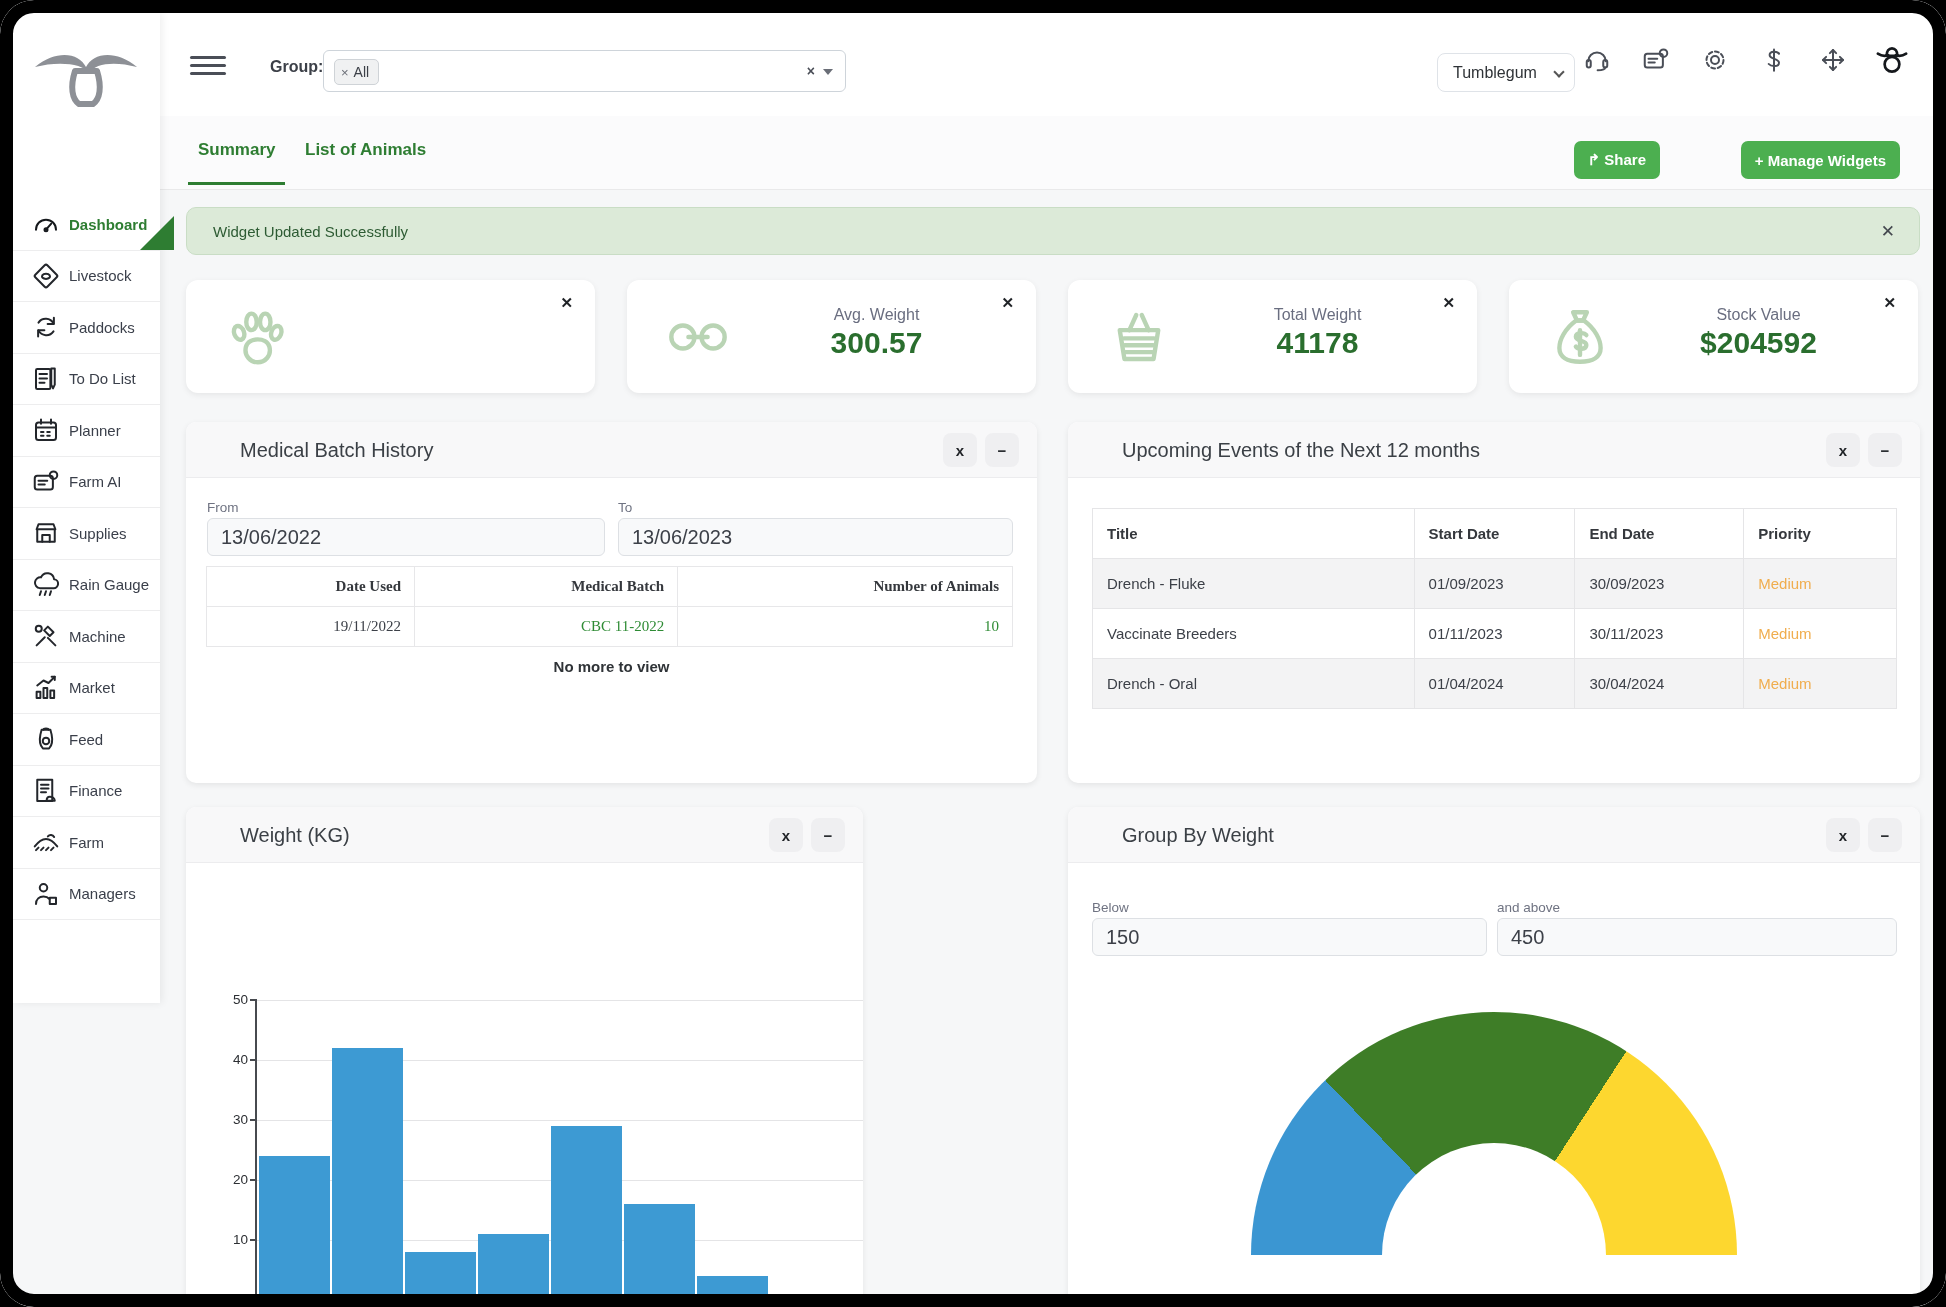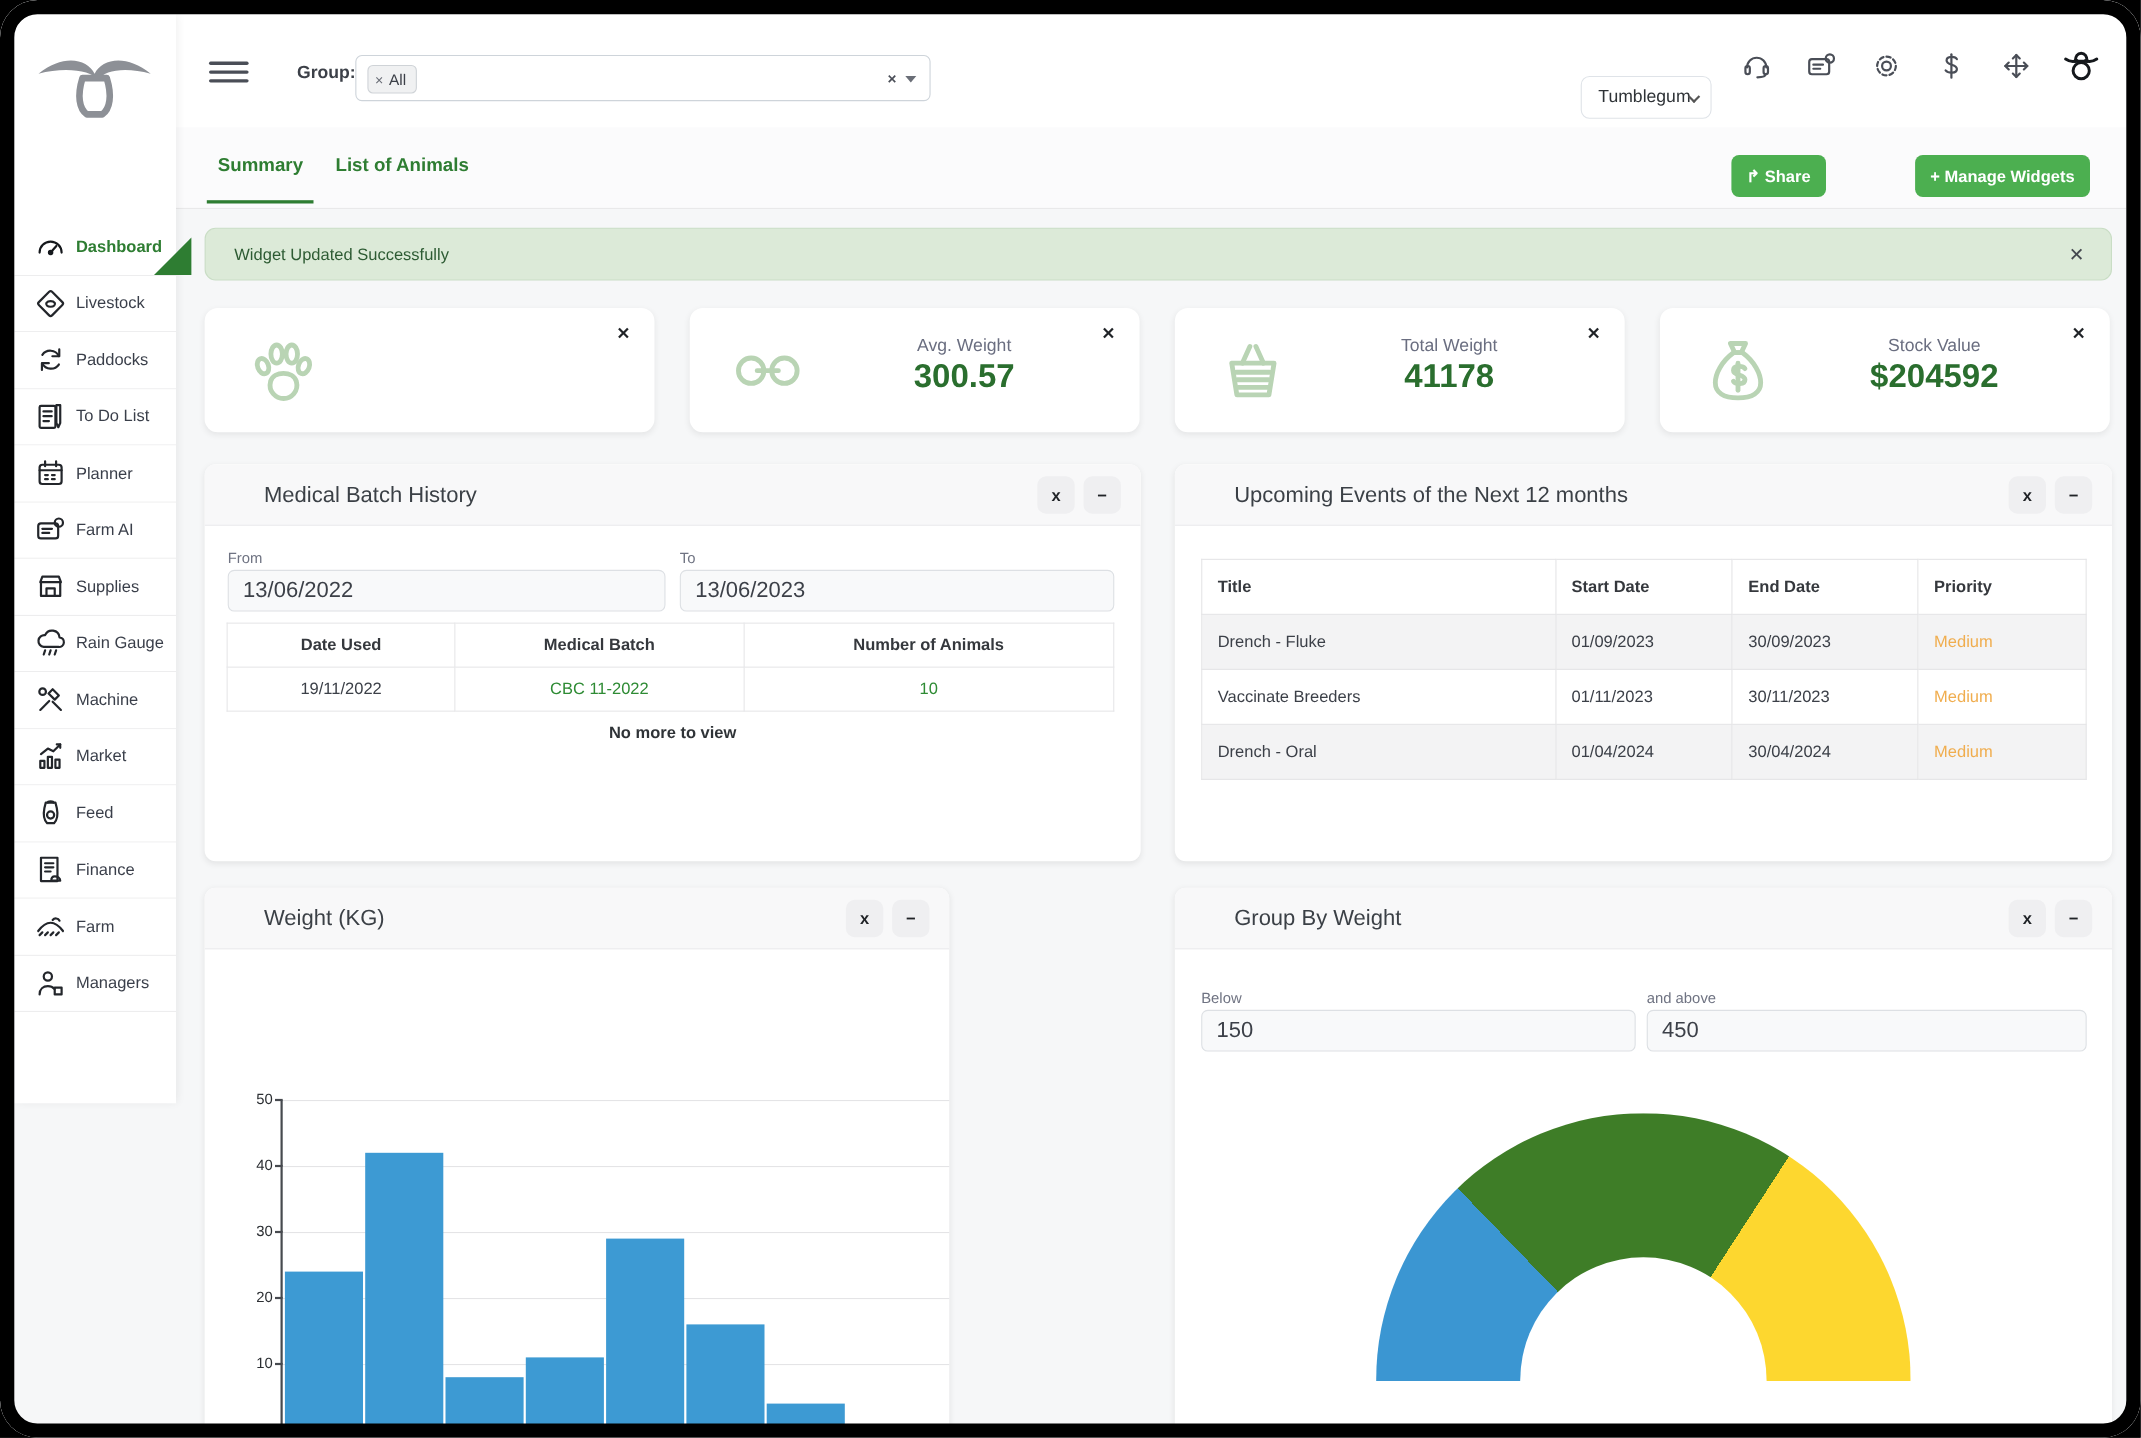--- a/index.html
+++ b/index.html
@@ -11,21 +11,21 @@
   .topbar { position:absolute; left:160px; top:13px; right:13px; height:103px; background:#fff; z-index:5; }
   .hamburger { position:absolute; left:30px; top:43px; width:36px; height:20px; cursor:pointer; }
   .hamburger span { display:block; height:3px; background:#4a4e57; border-radius:2px; margin-bottom:5px; }
   .group-label { position:absolute; left:110px; top:45px; font-size:16px; font-weight:bold; color:#3c4048; }
   .group-select { position:absolute; left:163px; top:37px; width:523px; height:42px; background:#fff; border:1px solid #ced4da; border-radius:6px; }
   .chip { position:absolute; left:10px; top:8px; height:26px; background:#f0f1f2; border:1px solid #cfd3d7; border-radius:5px; font-size:14px; color:#3c4048; padding:0 9px 0 6px; line-height:24px; }
   .chip .rm { color:#6a6e77; margin-right:5px; font-size:13px; cursor:pointer; }
   .gs-right { position:absolute; right:12px; top:12px; font-size:14px; color:#4a4e57; }
   .gs-right .clear { margin-right:8px; cursor:pointer; font-weight:bold; }
   .caret-down { display:inline-block; width:0; height:0; border-left:5px solid transparent; border-right:5px solid transparent; border-top:6px solid #6a6e77; vertical-align:middle; }
-  .loc-select { position:absolute; left:1277px; top:56px; width:119px; height:39px; background:#fff; border:1px solid #dfe3e8; border-radius:8px; font-size:16px; color:#2f3337; line-height:37px; padding-left:15px; cursor:pointer; }
+  .loc-select { position:absolute; left:1277px; top:40px; width:138px; height:39px; background:#fff; border:1px solid #dfe3e8; border-radius:8px; font-size:16px; color:#2f3337; line-height:37px; padding-left:15px; cursor:pointer; }
   .loc-select .chev { position:absolute; right:11px; top:14px; width:8px; height:8px; border-right:2px solid #555; border-bottom:2px solid #555; transform:rotate(45deg); }
   .top-icons { position:absolute; left:1420px; top:30px; display:flex; align-items:center; gap:25px; }
   .top-icon { width:34px; height:34px; color:#4a4e57; cursor:pointer; display:flex; align-items:center; justify-content:center; }
   .top-icon svg { width:30px; height:30px; }
   .top-icon.avatar { color:#15181c; }
   .top-icon.avatar svg { width:46px; height:46px; }
 
   
   .sidebar { position:absolute; left:13px; top:13px; width:147px; height:990px; background:#fff; z-index:10; box-shadow:2px 0 8px rgba(0,0,0,0.07); }
   .logo { position:absolute; left:18px; top:28px; width:110px; height:80px; }
@@ -73,21 +73,21 @@
   #panel-events { left:1068px; top:422px; width:852px; height:361px; }
   #panel-weight { left:186px; top:807px; width:677px; height:498px; }
   #panel-gbw { left:1068px; top:807px; width:852px; height:498px; }
 
   .field-label { position:absolute; font-size:13.5px; color:#6f7382; }
   .field-input { position:absolute; height:38px; background:#f8f9fa; border:1px solid #dde0e4; border-radius:6px; font-size:20px; color:#3c4048; line-height:36px; padding-left:13px; }
 
   
   table { border-collapse:collapse; font-size:15px; color:#3c4048; }
   .mbh-table { position:absolute; left:20px; top:144px; width:807px; }
-  .mbh-table th, .mbh-table td { border:1px solid #e7e7e9; text-align:center; padding:11px 13px; }
+  .mbh-table th, .mbh-table td { border:1px solid #e7e7e9; text-align:right; padding:11px 13px;font-family:Liberation Serif, serif; }
   .mbh-table th { font-weight:bold; color:#35383d; }
   .mbh-green { color:#2e8b34; }
   .no-more { position:absolute; left:0; width:100%; top:236px; text-align:center; font-size:15px; font-weight:bold; color:#2f3337; }
   .ev-table { position:absolute; left:24px; top:86px; width:805px; }
   .ev-table th, .ev-table td { border:1px solid #e5e5e7; text-align:left; padding:16px 14px; }
   .ev-table th { font-weight:bold; color:#35383d; }
   .ev-table tbody tr:nth-child(odd) { background:#f3f3f4; }
 
   
   .units-label { position:absolute; left:727px; top:80px; font-size:21px; color:#2c2f33; }

